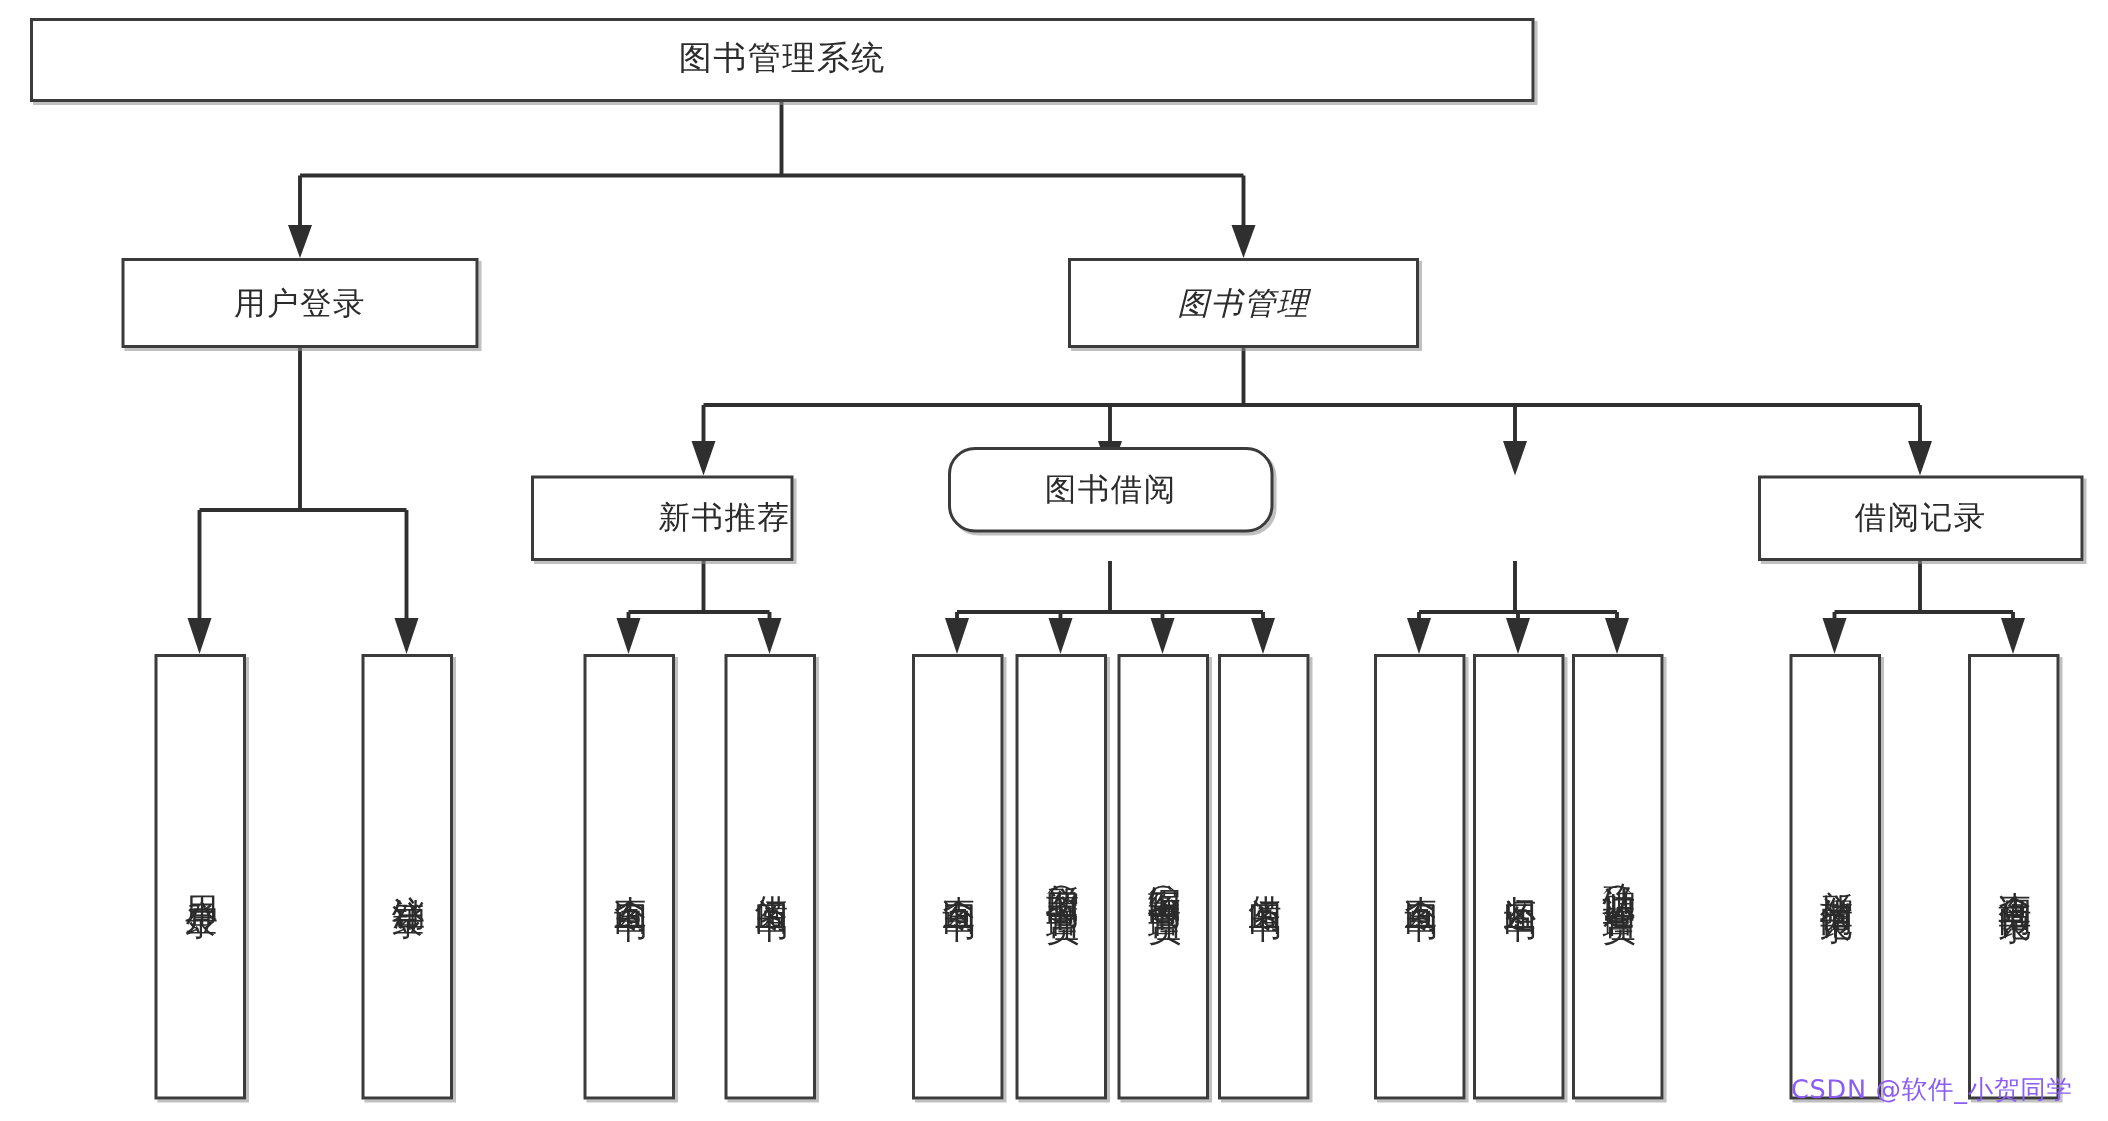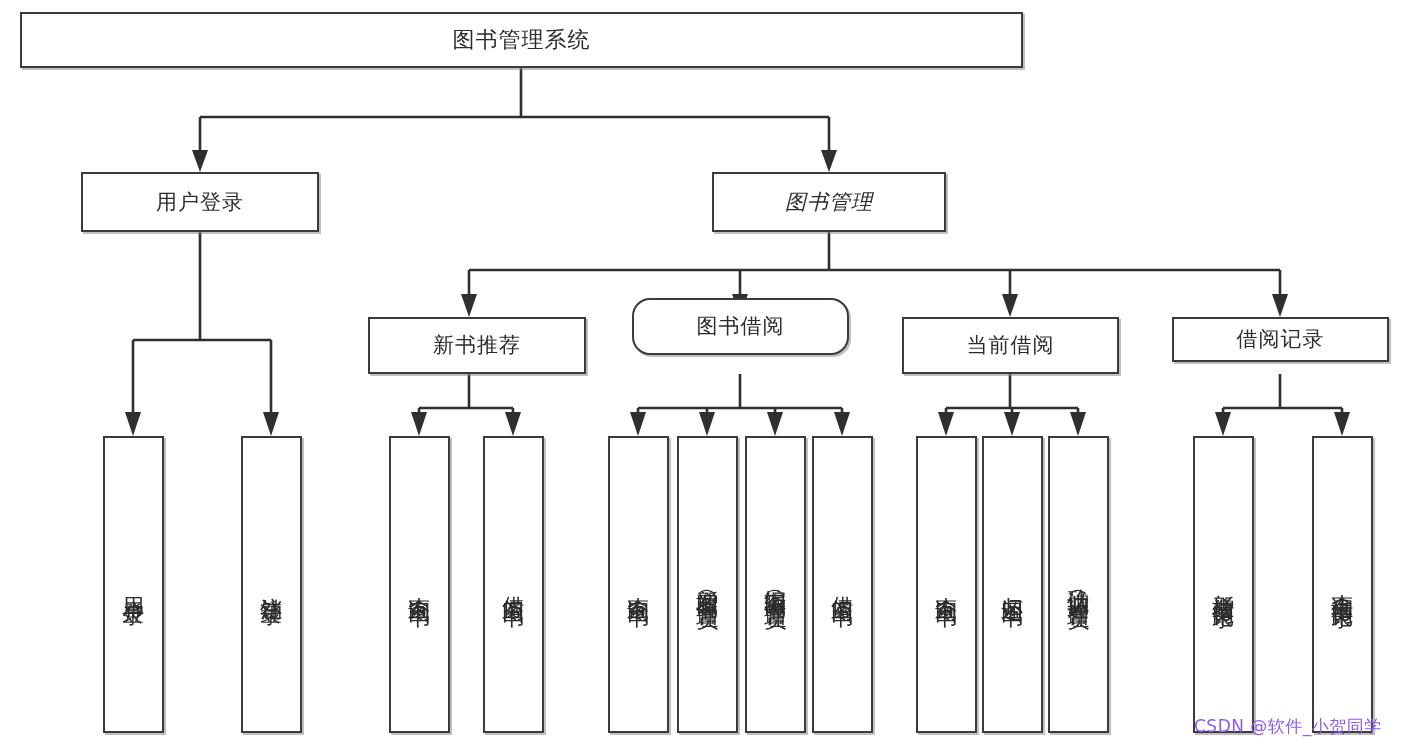--- a/index.html
+++ b/index.html
@@ -122,30 +122,27 @@
     <span class="label">图书管理系统</span>
   </div>
 
   <div class="node" style="left:81px;top:172px;width:238px;height:60px;">
     <span class="label">用户登录</span>
   </div>
   <div class="node" style="left:712px;top:172px;width:234px;height:60px;font-style:italic;">
     <span class="label">图书管理</span>
   </div>
 
-  <div class="node" style="left:368px;top:317px;width:218px;height:57px;">
+  <div class="node" style="left:354px;top:317px;width:175px;height:57px;justify-content:flex-end;">
     <span class="label">新书推荐</span>
   </div>
   <div class="node" style="left:632px;top:298px;width:217px;height:57px;border-radius:18px;">
     <span class="label">图书借阅</span>
   </div>
-  <div class="node" style="left:902px;top:317px;width:217px;height:57px;">
-    <span class="label">当前借阅</span>
-  </div>
-  <div class="node" style="left:1172px;top:317px;width:217px;height:45px;">
+  <div class="node" style="left:1172px;top:317px;width:217px;height:57px;">
     <span class="label">借阅记录</span>
   </div>
 
   <div class="node leaf" style="left:103px;top:436px;width:61px;height:297px;">
     <span class="label">用户登录</span>
   </div>
   <div class="node leaf" style="left:241px;top:436px;width:61px;height:297px;">
     <span class="label">注销登录</span>
   </div>
 

